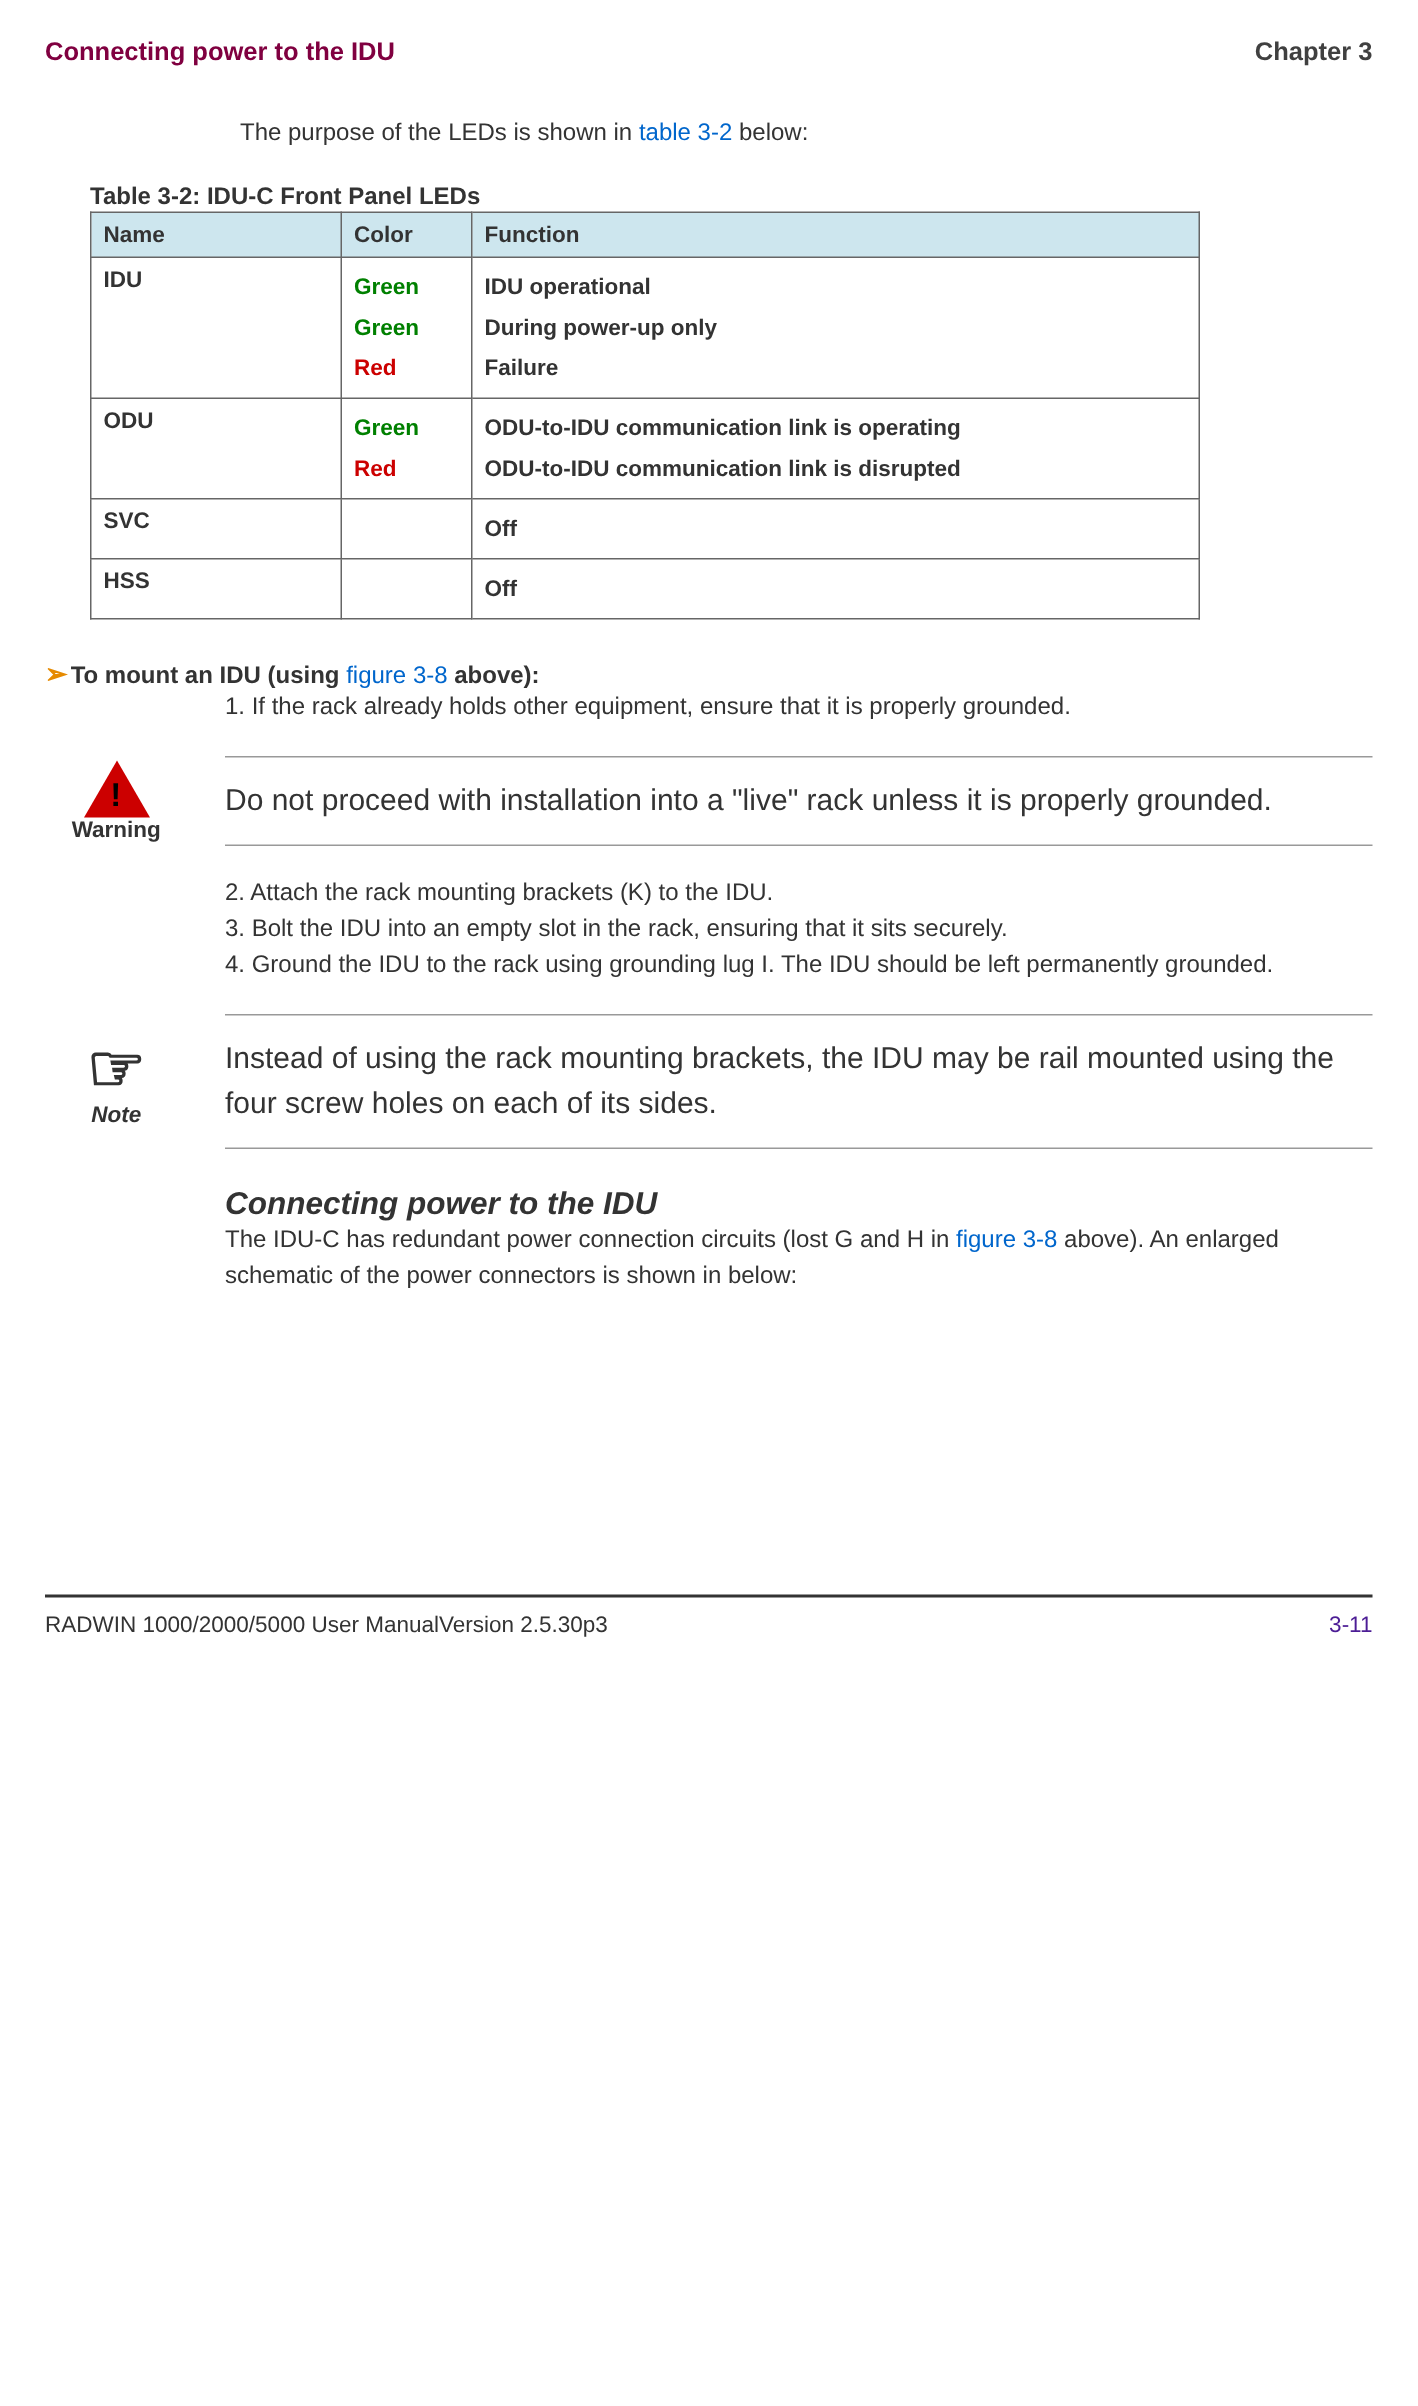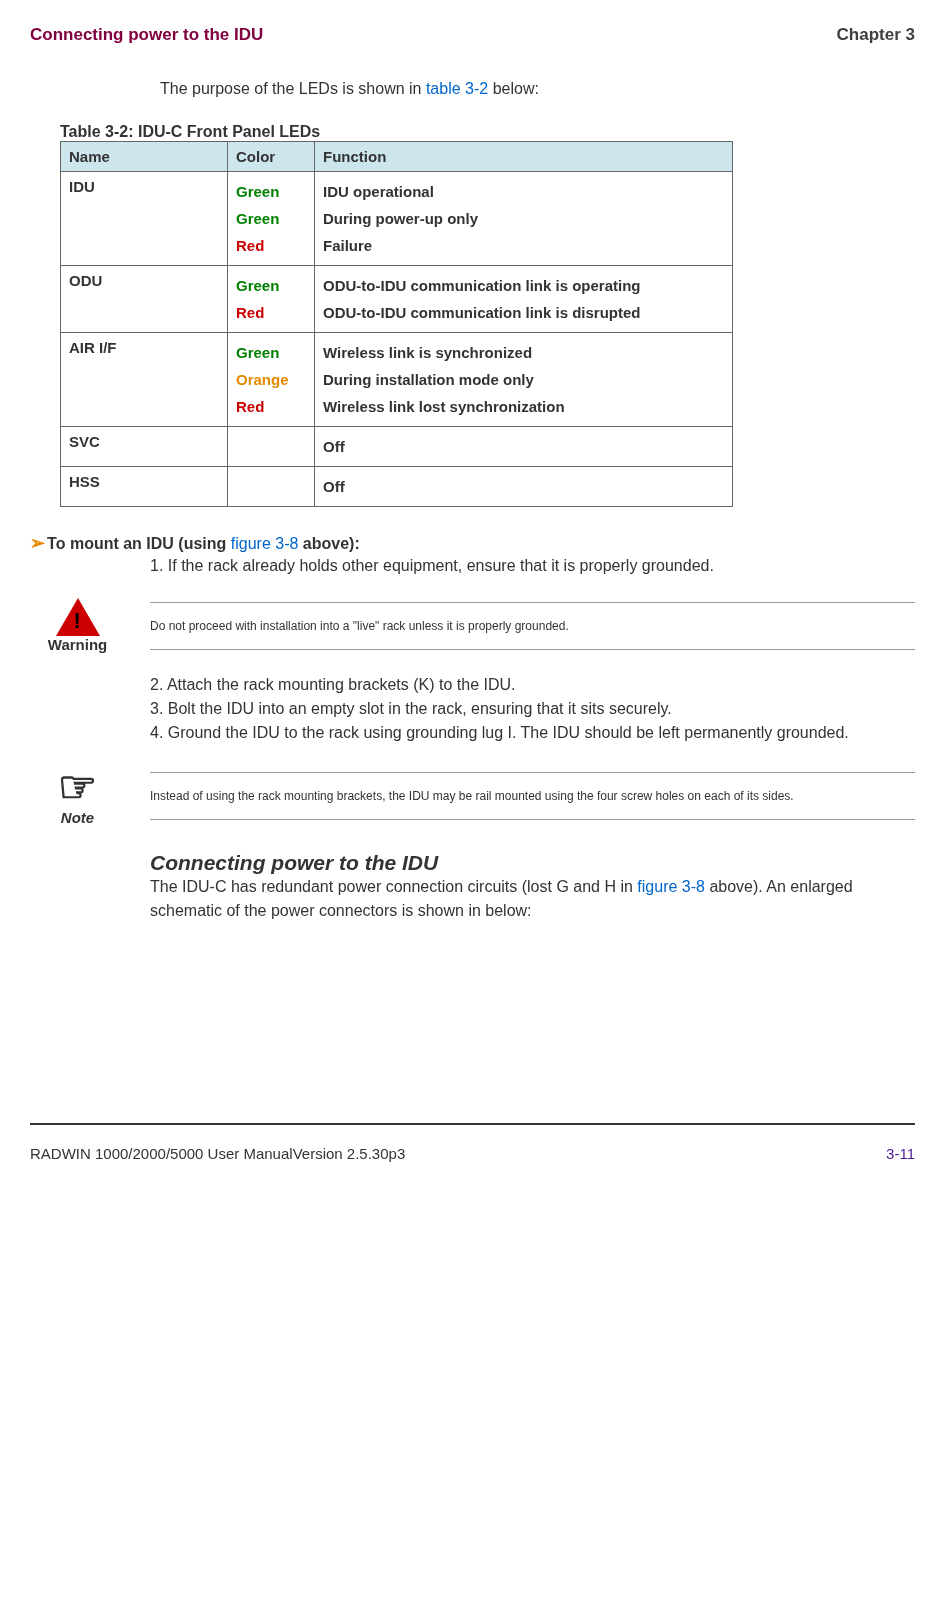--- a/index.html
+++ b/index.html
@@ -38,21 +38,21 @@
     }
     .table-caption {
       margin-left: 30px;
       font-weight: bold;
       font-size: 16px;
       margin-bottom: 0;
     }
     .led-table {
       margin-left: 30px;
       border-collapse: collapse;
-      width: 673px;
+      width: 740px;
       font-size: 15px;
     }
     .led-table th {
       background: #cde6ee;
       text-align: left;
       padding: 6px 8px;
       font-weight: bold;
       border: 1px solid #666;
     }
     .led-table td {
@@ -92,39 +92,39 @@
       align-items: center;
     }
     .callout-icon {
       width: 95px;
       text-align: center;
       font-weight: bold;
       font-size: 15px;
     }
     .callout-text {
       flex: 1;
-      font-size: 12px;
+      font-size: 20px;
       line-height: 1.5;
       border-top: 1px solid #999;
       border-bottom: 1px solid #999;
       padding: 14px 0;
       margin-left: 25px;
     }
     .section-heading {
       font-weight: bold;
       font-style: italic;
       font-size: 21px;
       margin-top: 25px;
       margin-left: 120px;
       font-family: Arial, sans-serif;
     }
     .footer {
       border-top: 2px solid #333;
       margin-top: 200px;
-      padding-top: 20px;
+      padding-top: 10px;
       display: flex;
       justify-content: space-between;
       font-size: 15px;
     }
     .warning-triangle {
       width: 0;
       height: 0;
       border-left: 22px solid transparent;
       border-right: 22px solid transparent;
       border-bottom: 38px solid #cc0000;
@@ -189,33 +189,20 @@
         <td class="multi-line">
           <div class="green">Green</div>
           <div class="red">Red</div>
         </td>
         <td class="multi-line">
           <div>ODU-to-IDU communication link is operating</div>
           <div>ODU-to-IDU communication link is disrupted</div>
         </td>
       </tr>
       <tr>
-        <td>AIR I/F</td>
-        <td class="multi-line">
-          <div class="green">Green</div>
-          <div class="orange">Orange</div>
-          <div class="red">Red</div>
-        </td>
-        <td class="multi-line">
-          <div>Wireless link is synchronized</div>
-          <div>During installation mode only</div>
-          <div>Wireless link lost synchronization</div>
-        </td>
-      </tr>
-      <tr>
         <td>SVC</td>
         <td class="multi-line">
           <div class=""></div>
         </td>
         <td class="multi-line">
           <div>Off</div>
         </td>
       </tr>
       <tr>
         <td>HSS</td>

